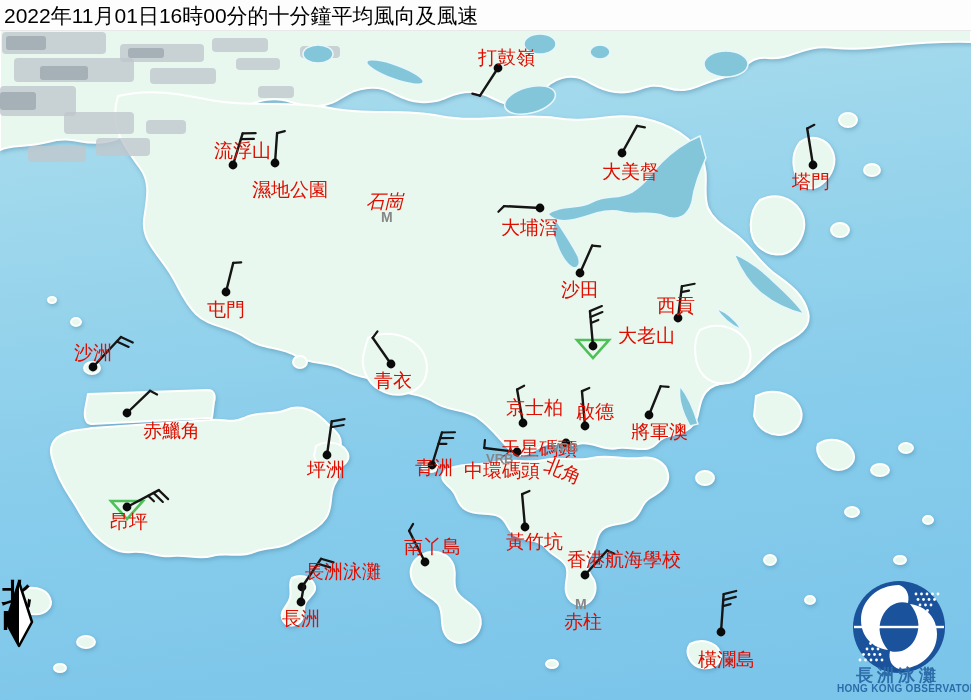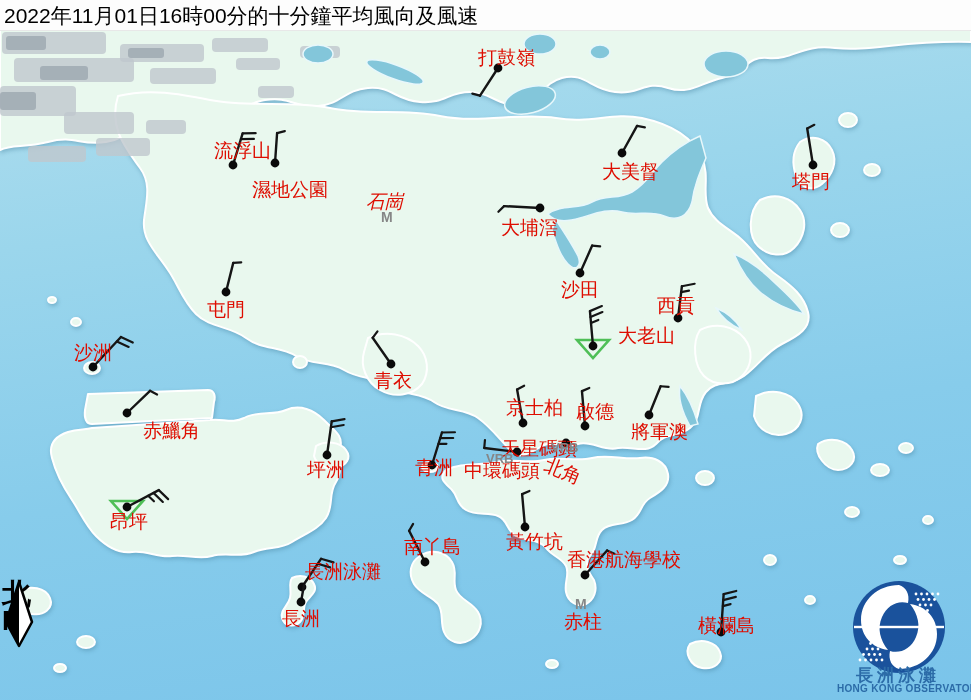--- a/index.html
+++ b/index.html
@@ -335,21 +335,21 @@
       <div class="stn-label" style="left: 415px; top: 442px; margin-top: 16px;">青洲</div>
       <div class="stn-label" style="left: 307px; top: 460px;">坪洲</div>
       <div class="stn-label" style="left: 110px; top: 512px;">昂坪</div>
       <div class="stn-label" style="left: 404px; top: 537px;">南丫島</div>
       <div class="stn-label" style="left: 506px; top: 532px;">黃竹坑</div>
       <div class="stn-label" style="left: 285px; top: 562px; margin-left: 20px;">長洲泳灘</div>
       <div class="stn-label" style="left: 282px; top: 609px;">長洲</div>
       <div class="stn-label" style="left: 567px; top: 550px;">香港航海學校</div>
       <div class="stn-label" style="left: 564px; top: 612px;">赤柱</div>
       <div class="stn-flag" style="left: 575px; top: 597px;">M</div>
-      <div class="stn-label" style="left: 698px; top: 616px; font-family: Liberation Serif, serif;">橫瀾島</div>
+      <div class="stn-label" style="left: 698px; top: 650px; font-family: Liberation Serif, serif;">橫瀾島</div>
     </div>
 
   <div id="titlebar">
     <div id="titletext">2022年11月01日16時00分的十分鐘平均風向及風速</div>
   </div>
 
   <div id="north">
     <div class="h">北</div>
     <div class="n">N</div>
     <svg width="40" height="70" viewBox="0 0 40 70">

